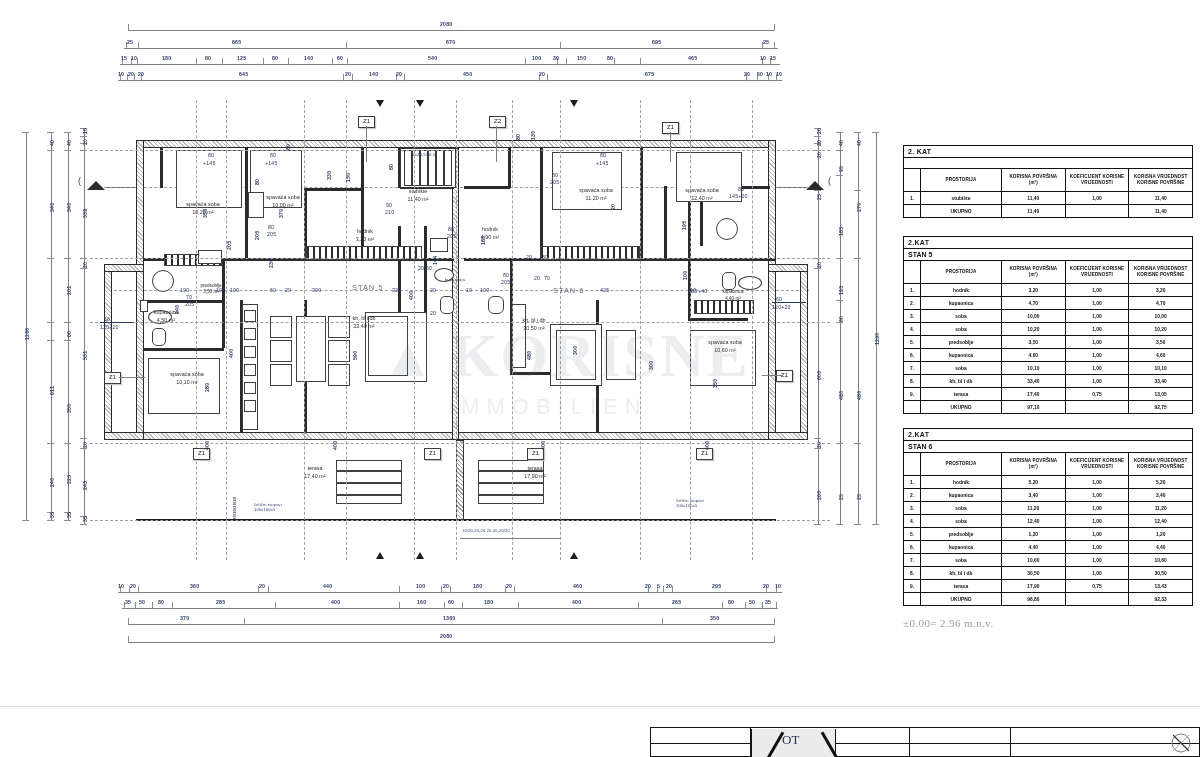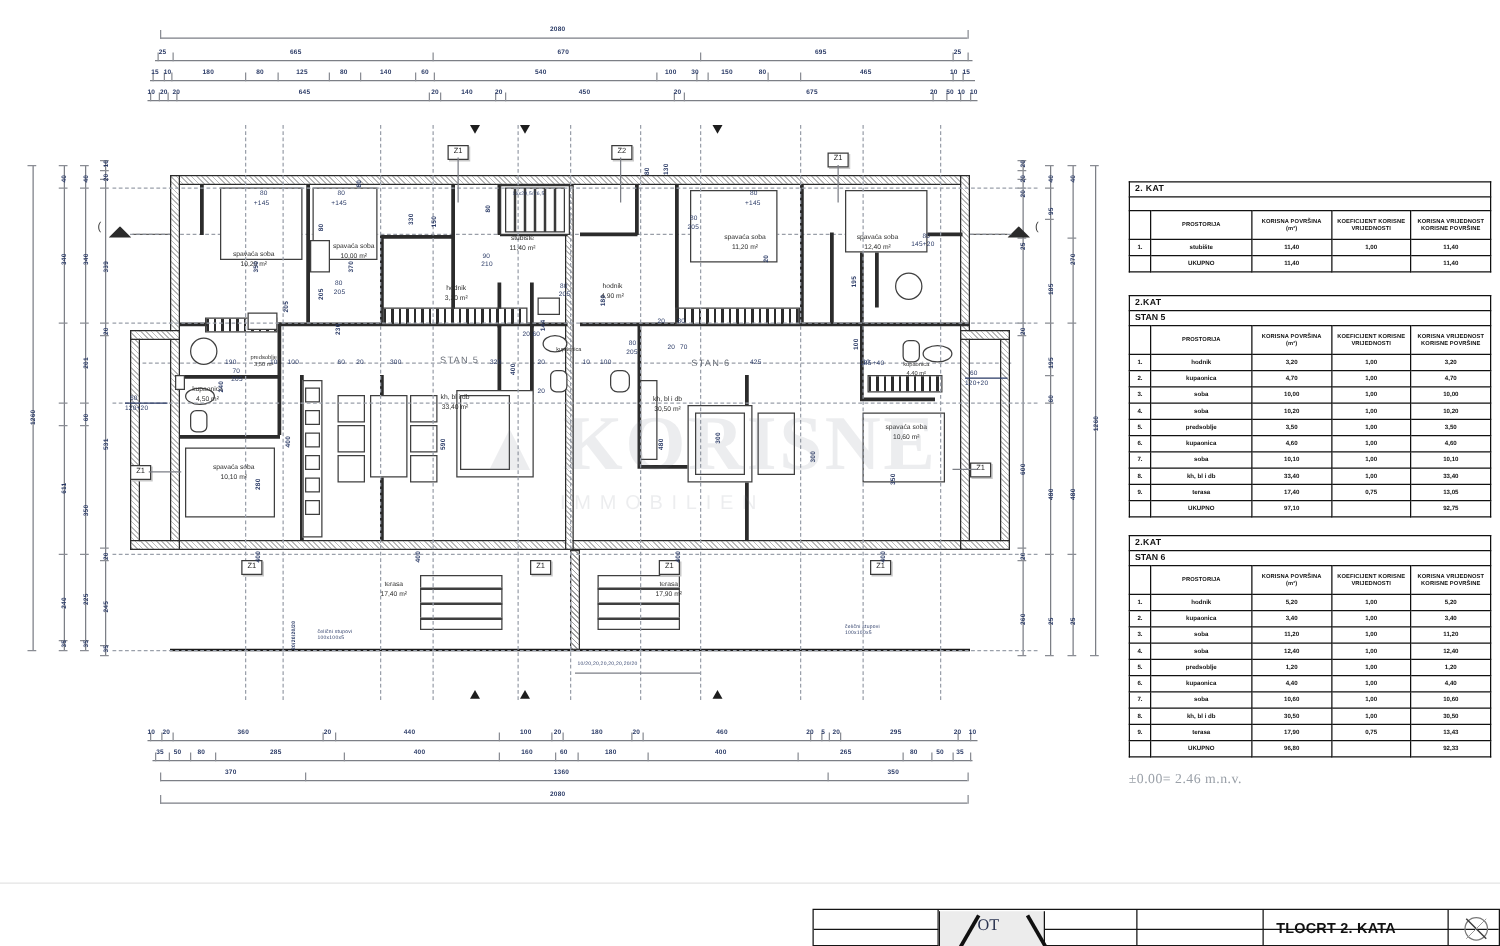--- a/index.html
+++ b/index.html
@@ -39,21 +39,21 @@
          box-shadow:1.2px 1.2px 0 #c9c9c9;color:#1b1b1b;}
   .stanlbl{position:absolute;font-size:7.4px;color:#6a6f78;letter-spacing:1px;}
   .arrowdn{position:absolute;width:0;height:0;border-left:4px solid transparent;
            border-right:4px solid transparent;border-top:7px solid #1d1d1d;}
 
   
   #watermark{position:absolute;left:390px;top:320px;width:380px;height:110px;
              pointer-events:none;opacity:.12;}
   #watermark .wm1{position:absolute;left:60px;top:0;font-size:62px;font-weight:bold;
              letter-spacing:2px;color:#6c7380;font-family:"Liberation Serif",serif;}
-  #watermark .wm2{position:absolute;left:58px;top:74px;font-size:16px;letter-spacing:7px;
+  #watermark .wm2{position:absolute;left:58px;top:74px;font-size:22px;letter-spacing:7px;
              color:#6c7380;font-family:"Liberation Sans",sans-serif;}
   #watermark .wmlogo{position:absolute;left:-10px;top:4px;font-size:56px;color:#6c7380;}
   table.area{border-collapse:collapse;table-layout:fixed;width:100%;
              font-size:5px;}
   table.area td,table.area th{border:1px solid #111;padding:0;text-align:center;
              vertical-align:middle;color:#111;font-weight:bold;}
   table.area .hd{height:22px;font-size:4.6px;line-height:6.2px;letter-spacing:.1px;}
   table.area .rw{height:13px;font-size:4.9px;}
   table.area .idx{width:16px;}
   table.area .nm{width:80px;}
@@ -964,38 +964,35 @@
           <td class="idx"></td>
           <td class="nm">UKUPNO</td>
           <td>96,80</td>
           <td></td>
           <td>92,33</td>
         </tr>
       </tbody>
         </table>
     </div>
 
-    <div class="elevnote" style="left:903px;top:617px;">±0.00= 2.46 m.n.v.</div>
+    <div class="elevnote" style="left:903px;top:617px;">±0.00= 2.96 m.n.v.</div>
   </div>
 
   <div class="footrule"></div>
 
   <div id="titleblock">
     <div class="hline" style="top:15px;"></div>
     <div class="cell" style="left:0;width:100px;"></div>
     <div class="tb-ot">
       <span>OT</span>
     </div>
     <div class="slash" style="left:122px;top:2px;transform:rotate(30deg);"></div>
     <div class="slash" style="left:178px;top:2px;transform:rotate(-30deg);"></div>
     <div class="cell" style="left:185px;width:74px;"></div>
     <div class="cell" style="left:259px;width:101px;"></div>
-    <div class="cell tb-main">
-      <span>TLOCRT 2. KATA</span>
-    </div>
     <div class="tb-logo">
       <svg width="24" height="24" viewBox="0 0 24 24">
         <circle cx="12" cy="12" r="9" fill="none" stroke="#7a7a7a" stroke-width="1"></circle>
         <line x1="4" y1="4" x2="20" y2="20" stroke="#3a3a3a" stroke-width="1.2"></line>
         <line x1="4" y1="20" x2="20" y2="4" stroke="#9a9a9a" stroke-width=".8"></line>
       </svg>
     </div>
   </div>
 
 </div>

